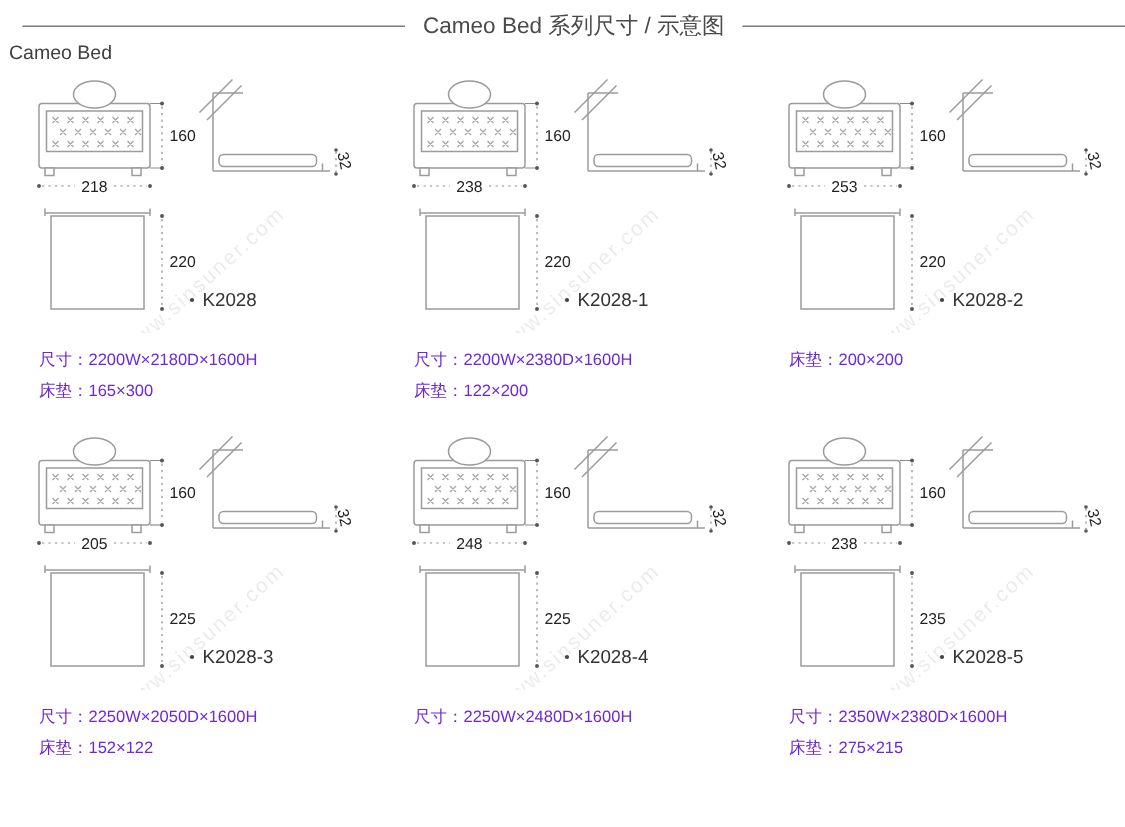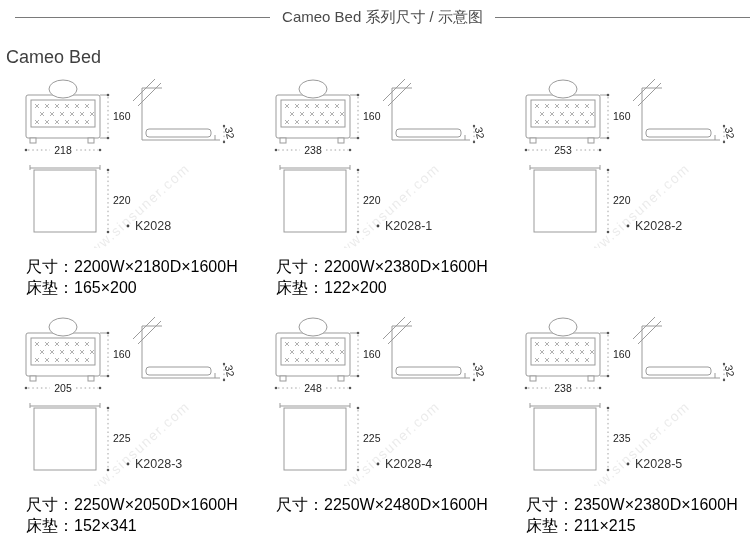--- a/index.html
+++ b/index.html
@@ -1,25 +1,25 @@
 <!DOCTYPE html>
 <html><head>
 <meta charset="utf-8">
 <style>
   html,body{margin:0;padding:0;background:#fff;}
   body{width:750px;height:551px;overflow:hidden;font-family:"Liberation Sans",sans-serif;}
   .header{display:flex;align-items:center;padding-top:8px;padding-left:15px;}
   .rule{flex:1;height:0;border-top:1px solid #7a7a7a;}
   .title{padding:0 12px;font-size:15px;color:#4a4a4a;white-space:nowrap;}
-  .series-label{margin:20px 0 4px 6px;font-size:18px;color:#3f3f3f;}
+  .series-label{margin:0 0 4px 6px;font-size:13px;color:#3f3f3f;}
   .grid{display:grid;grid-template-columns:repeat(3,250px);grid-row-gap:16px;margin-top:8px;}
   .cell{padding-left:24px;box-sizing:border-box;}
   .drawing{width:225px;height:172px;}
   .spec{margin-top:8px;padding-left:2px;}
-  .spec-line{font-size:16px;color:#000000;line-height:21px;white-space:nowrap;}
+  .spec-line{font-size:11px;color:#6d28d9;line-height:21px;white-space:nowrap;}
   
   .ln ellipse,.ln rect{fill:#fff;stroke:#9b9b9b;stroke-width:1;}
   .ln line,.ln path{fill:none;stroke:#9b9b9b;stroke-width:1;}
   .tuft{stroke:#a8a8a8 !important;stroke-width:0.9 !important;fill:none !important;}
   .dimln line{stroke:#8c8c8c;stroke-width:0.8;}
   .dimln .dash{stroke-dasharray:1.5 2.8;}
   .dimln circle{fill:#555;stroke:none;}
   .dim{font-family:"Liberation Sans",sans-serif;font-size:10.5px;fill:#222;}
   .mid{text-anchor:middle;}
   .model{font-family:"Liberation Sans",sans-serif;font-size:12.5px;fill:#333;}
@@ -89,21 +89,21 @@
       <line class="dash" x1="84" y1="96" x2="84" y2="154"></line>
       <circle cx="84" cy="94" r="1.3"></circle>
               <circle cx="84" cy="156" r="1.3"></circle>
     </g>
     <text class="dim" x="89" y="128">220</text>
     <circle class="dot" cx="104" cy="150" r="1.4"></circle>
     <text class="model" x="111" y="154">K2028</text>
   </svg></div>
       <div class="spec">
         <div class="spec-line">尺寸：2200W×2180D×1600H</div>
-        <div class="spec-line">床垫：165×200</div>
+        <div class="spec-line">床垫：165×300</div>
       </div>
     </div>
 
     <div class="cell">
       <div class="drawing">
   <svg viewBox="0 0 225 172" width="225" height="172">
     <text class="wm" x="14" y="140" transform="rotate(-42 100 100)">www.sinsuner.com</text>
     <g class="ln">
       <rect x="2" y="19" width="74" height="43" rx="2"></rect>
       <ellipse cx="39" cy="13" rx="14" ry="9"></ellipse>
@@ -208,20 +208,21 @@
     <g class="dimln">
       <line class="dash" x1="84" y1="96" x2="84" y2="154"></line>
       <circle cx="84" cy="94" r="1.3"></circle>
               <circle cx="84" cy="156" r="1.3"></circle>
     </g>
     <text class="dim" x="89" y="128">220</text>
     <circle class="dot" cx="104" cy="150" r="1.4"></circle>
     <text class="model" x="111" y="154">K2028-2</text>
   </svg></div>
       <div class="spec">
+        <div class="spec-line">床垫：200×200</div>
       </div>
     </div>
 
     <div class="cell">
       <div class="drawing">
   <svg viewBox="0 0 225 172" width="225" height="172">
     <text class="wm" x="14" y="140" transform="rotate(-42 100 100)">www.sinsuner.com</text>
     <g class="ln">
       <rect x="2" y="19" width="74" height="43" rx="2"></rect>
       <ellipse cx="39" cy="13" rx="14" ry="9"></ellipse>
@@ -267,21 +268,21 @@
       <line class="dash" x1="84" y1="96" x2="84" y2="154"></line>
       <circle cx="84" cy="94" r="1.3"></circle>
               <circle cx="84" cy="156" r="1.3"></circle>
     </g>
     <text class="dim" x="89" y="128">225</text>
     <circle class="dot" cx="104" cy="150" r="1.4"></circle>
     <text class="model" x="111" y="154">K2028-3</text>
   </svg></div>
       <div class="spec">
         <div class="spec-line">尺寸：2250W×2050D×1600H</div>
-        <div class="spec-line">床垫：152×341</div>
+        <div class="spec-line">床垫：152×122</div>
       </div>
     </div>
 
     <div class="cell">
       <div class="drawing">
   <svg viewBox="0 0 225 172" width="225" height="172">
     <text class="wm" x="14" y="140" transform="rotate(-42 100 100)">www.sinsuner.com</text>
     <g class="ln">
       <rect x="2" y="19" width="74" height="43" rx="2"></rect>
       <ellipse cx="39" cy="13" rx="14" ry="9"></ellipse>
@@ -386,18 +387,18 @@
       <line class="dash" x1="84" y1="96" x2="84" y2="154"></line>
       <circle cx="84" cy="94" r="1.3"></circle>
               <circle cx="84" cy="156" r="1.3"></circle>
     </g>
     <text class="dim" x="89" y="128">235</text>
     <circle class="dot" cx="104" cy="150" r="1.4"></circle>
     <text class="model" x="111" y="154">K2028-5</text>
   </svg></div>
       <div class="spec">
         <div class="spec-line">尺寸：2350W×2380D×1600H</div>
-        <div class="spec-line">床垫：211×215</div>
+        <div class="spec-line">床垫：275×215</div>
       </div>
     </div>
 
   </div>
 </div>
 
 </body></html>

